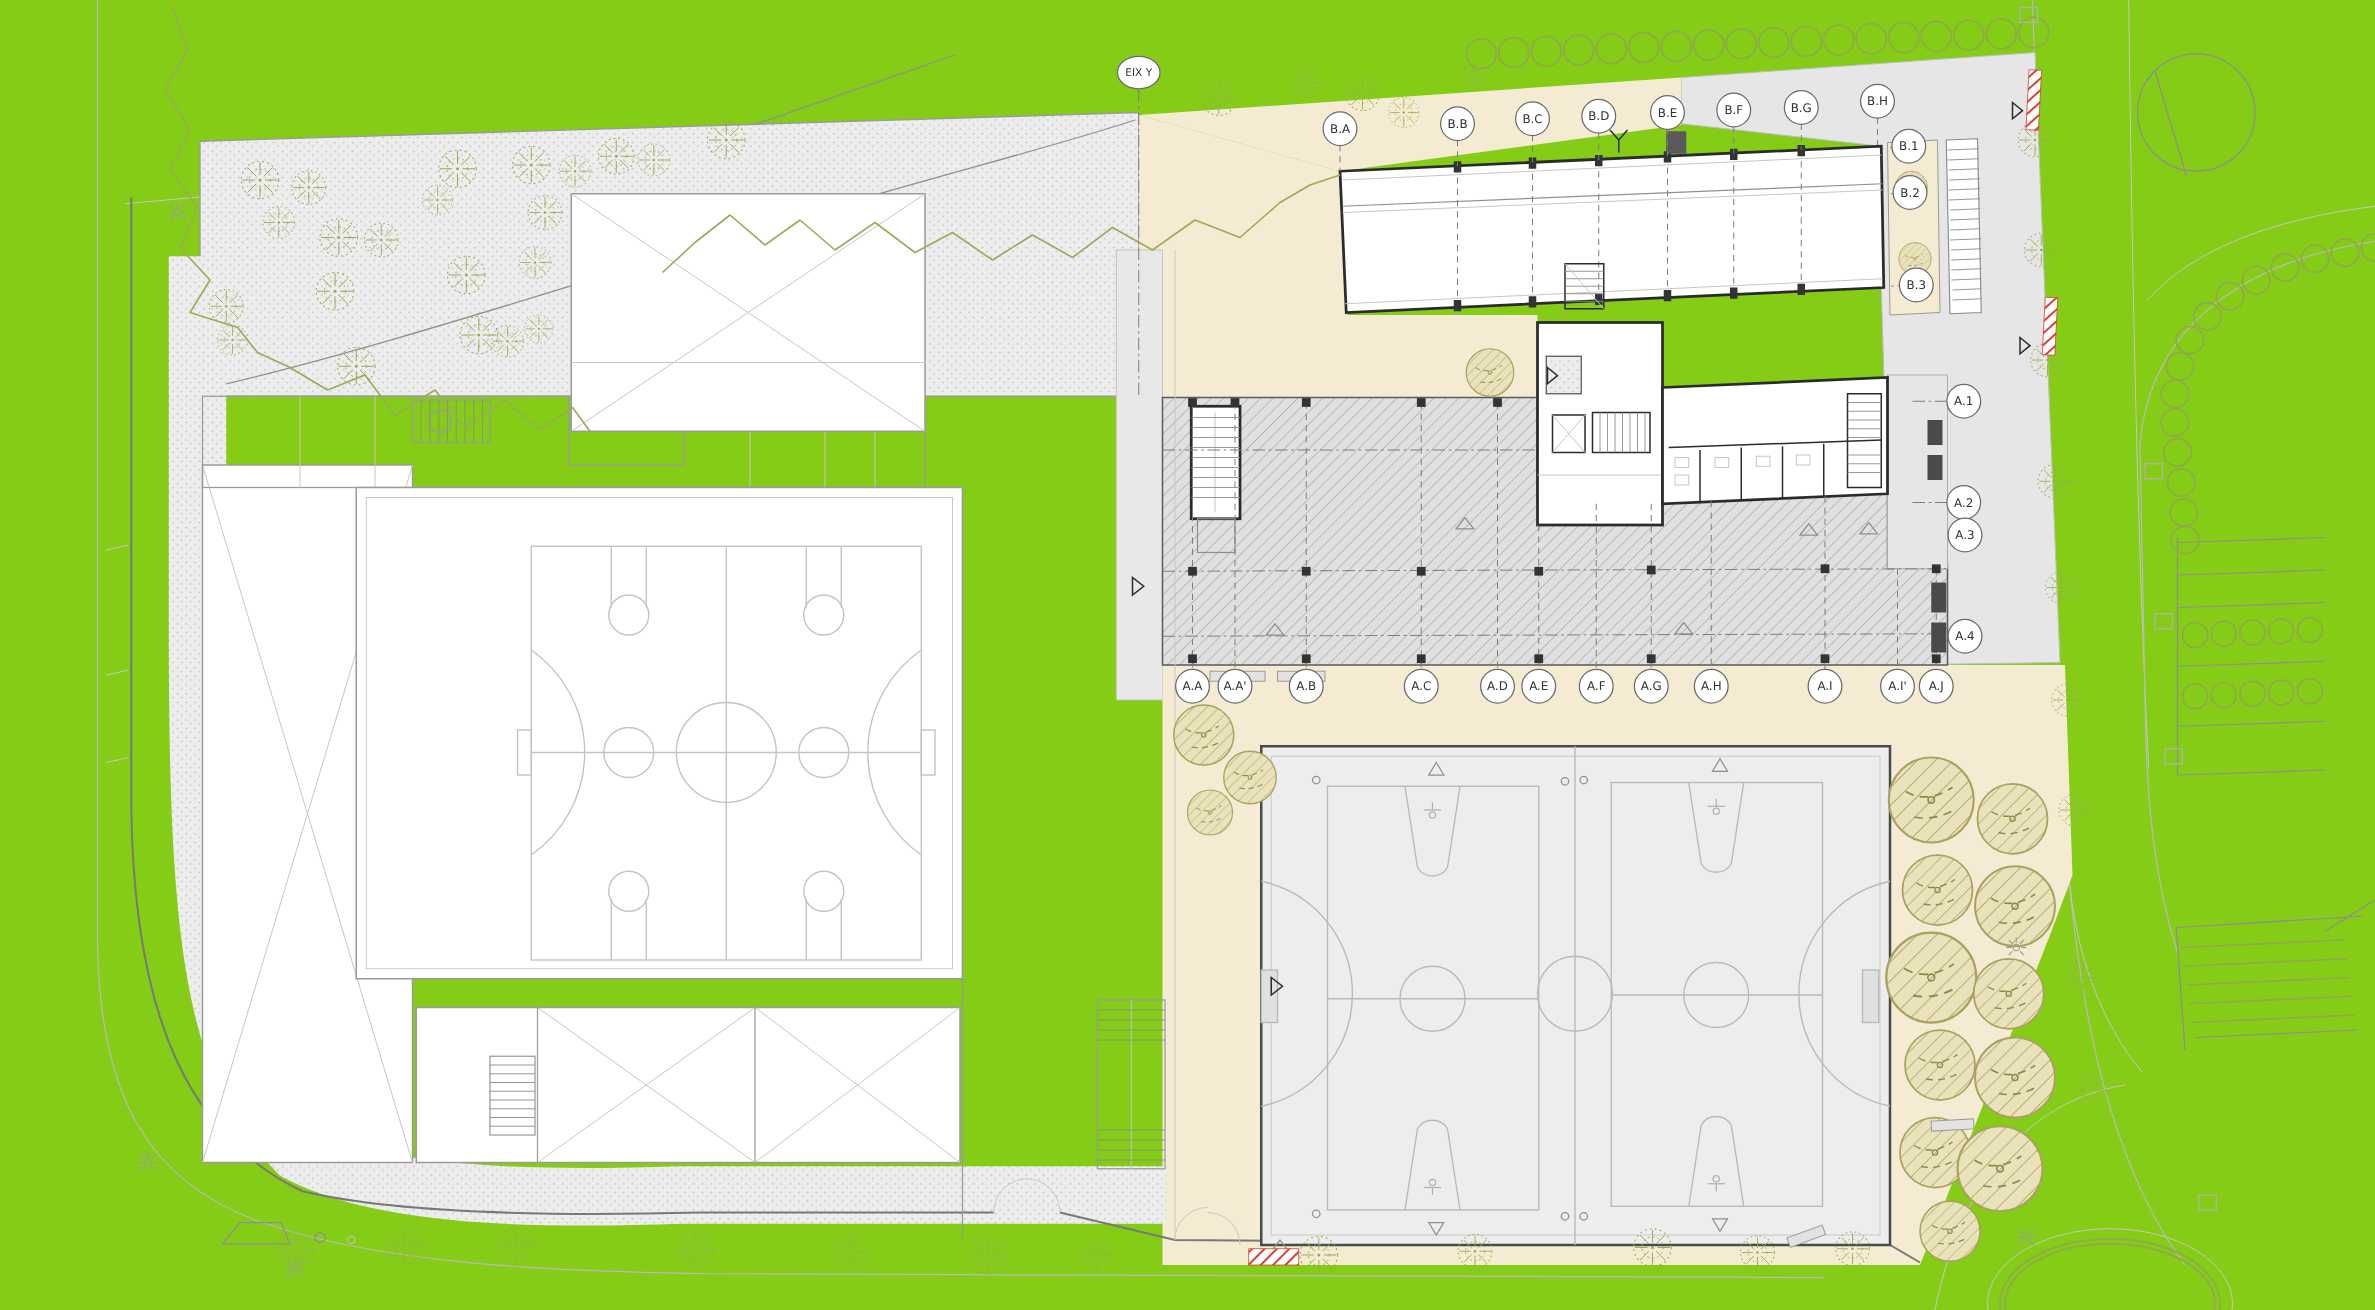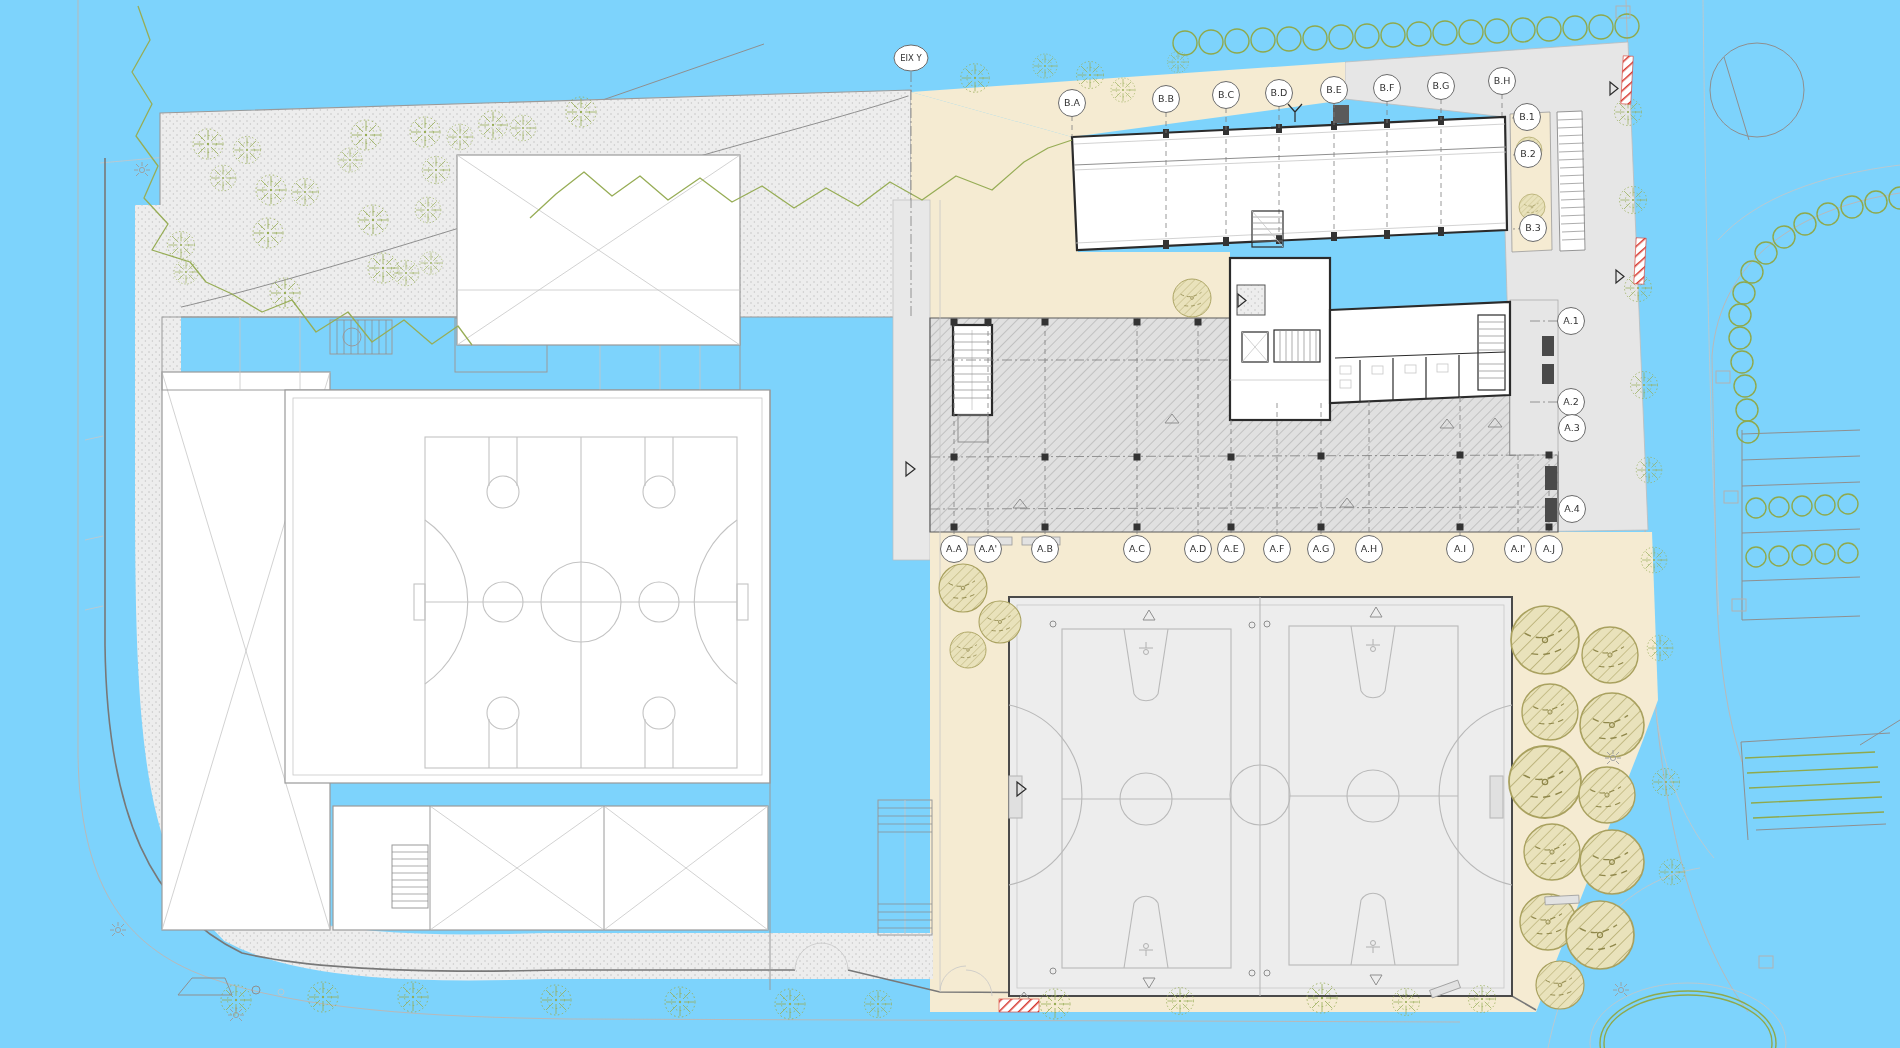--- a/index.html
+++ b/index.html
@@ -1,16 +1,16 @@
 <!DOCTYPE html>
 <html><head>
 <meta charset="utf-8">
 <style>
   html,body{margin:0;padding:0;background:#fff;}
-  #stage{position:relative;width:1900px;height:1048px;background:#7dd3fc;overflow:hidden;
+  #stage{position:relative;width:1900px;height:1048px;background:#84cc16;overflow:hidden;
          font-family:"DejaVu Sans",sans-serif;}
   svg{position:absolute;left:0;top:0;}
   .bub circle, .bub ellipse{fill:#ffffff;stroke:#6b6b6b;stroke-width:1;}
   .bub text{font-family:"DejaVu Sans",sans-serif;font-size:9.5px;fill:#333;text-anchor:middle;}
   .axisbub text{font-size:8.5px;}
   .thin{stroke:#b9b9b9;stroke-width:1;fill:none;}
   .mid{stroke:#8f8f8f;stroke-width:1;fill:none;}
   .lt{stroke:#c7c7c7;stroke-width:0.8;fill:none;}
   .bld{stroke:#9a9a9a;stroke-width:1.2;fill:#ffffff;}
   .bldln{stroke:#9a9a9a;stroke-width:1;fill:none;}

